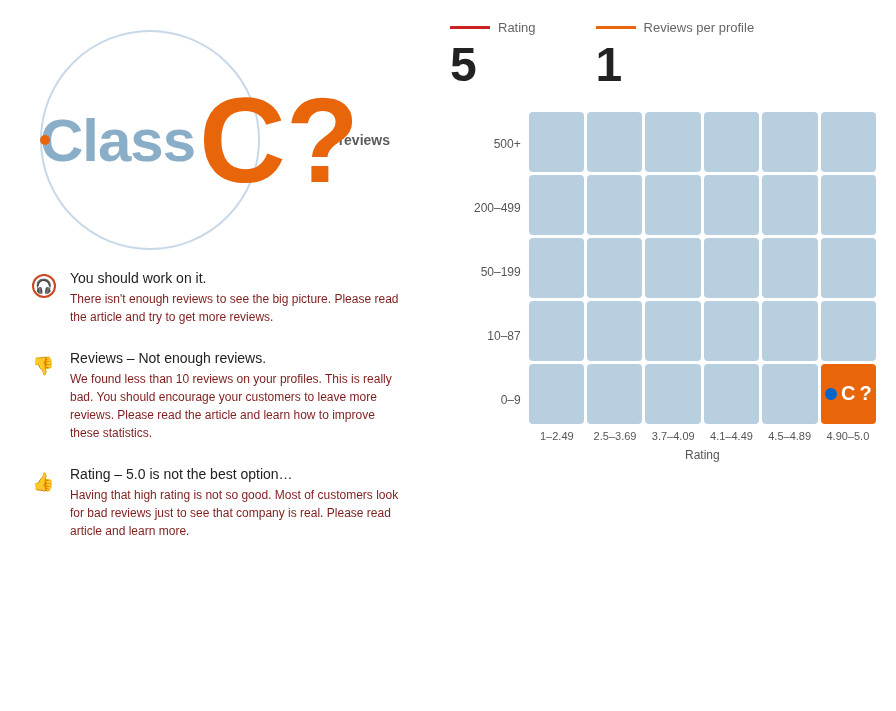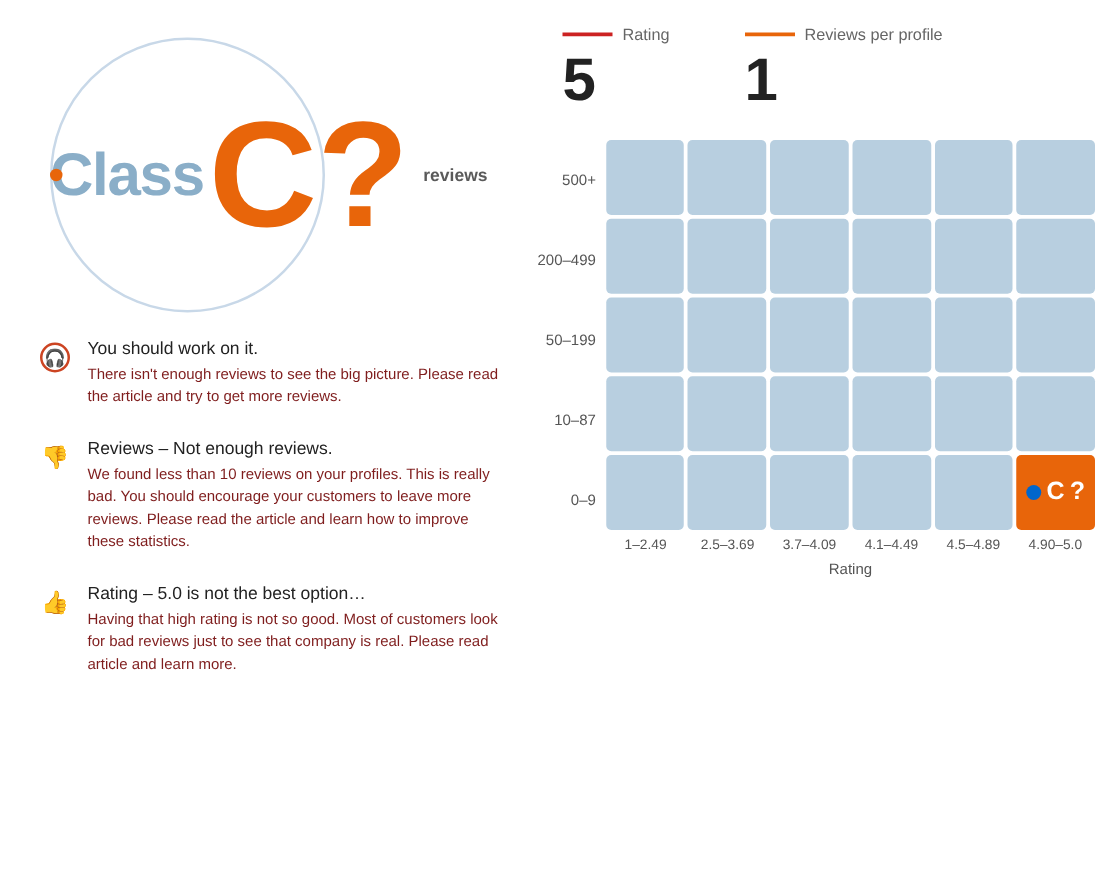--- a/index.html
+++ b/index.html
@@ -47,21 +47,21 @@
 
     .grade-text {
       position: relative;
       z-index: 2;
       display: flex;
       align-items: center;
       padding-left: 10px;
     }
 
     .class-label {
-      font-size: 48px;
+      font-size: 60px;
       font-weight: 700;
       color: #8aaec8;
       letter-spacing: -1px;
     }
 
     .grade-letter {
       font-size: 120px;
       font-weight: 900;
       color: #e8650a;
       line-height: 1;
@@ -187,20 +187,21 @@
       font-weight: 700;
       color: #222;
       line-height: 1.1;
     }
 
     
     .chart-area {
       display: flex;
       flex-direction: row;
       align-items: stretch;
+      margin-left: 44px;
     }
 
     .y-axis {
       display: flex;
       flex-direction: column;
       justify-content: space-around;
       padding-right: 8px;
       padding-bottom: 30px;
     }
 

